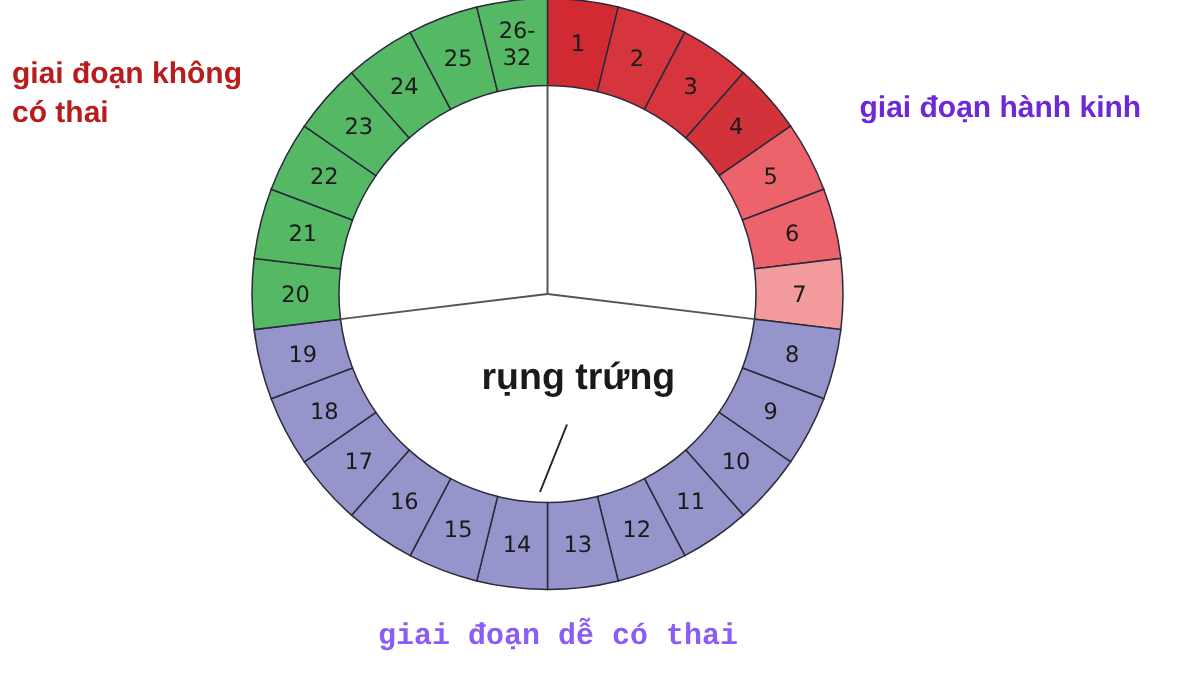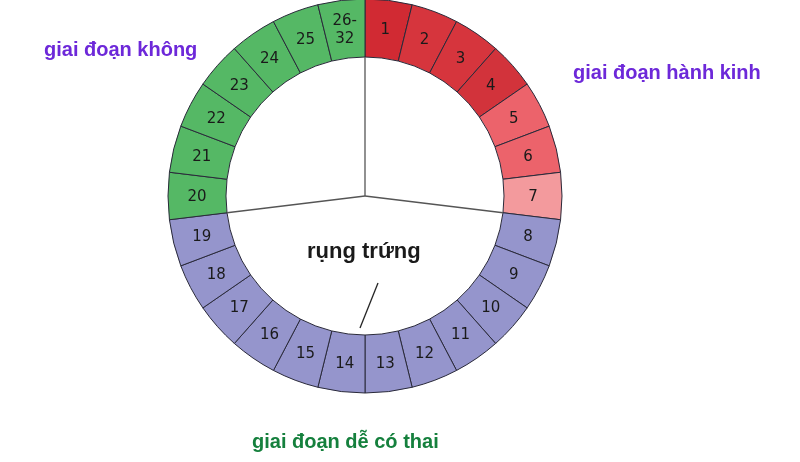--- a/index.html
+++ b/index.html
@@ -1,22 +1,22 @@
 <!DOCTYPE html>
 <html><head>
 <meta charset="utf-8">
 <style>
   html, body { margin: 0; padding: 0; background: #ffffff; }
   body { width: 800px; height: 462px; position: relative; overflow: hidden; font-family: "DejaVu Sans", sans-serif; }
   #wheel { position: absolute; left: 0; top: 0; }
   .phase-label { position: absolute; font-family: "Liberation Sans", sans-serif; font-weight: bold; font-size: 20px; line-height: 26px; white-space: nowrap; }
-  .lbl-nonfertile { left: 8px; top: 36px; color: #6d28d9; margin-left: 36px; }
+  .lbl-nonfertile { left: 8px; top: 36px; color: #b91c1c; }
   .lbl-menstrual { left: 573px; top: 59px; color: #6d28d9; }
-  .lbl-fertile { left: 252px; top: 428px; color: #15803d; }
-  .lbl-ovulation { left: 307px; top: 238px; color: #1a1a1a; font-size: 22px; }
+  .lbl-fertile { left: 252px; top: 412px; color: #8b5cf6; font-family: Liberation Mono, monospace; }
+  .lbl-ovulation { left: 321px; top: 238px; color: #1a1a1a; font-size: 25px; }
   .seg-text { font-family: "DejaVu Sans", sans-serif; font-size: 15px; fill: #1a1a1a; }
 </style>
 </head>
 <body>
 
 <svg id="wheel" width="800" height="462" viewBox="0 0 800 462" xmlns="http://www.w3.org/2000/svg">
   <g id="segments">
       <path d="M365,-1 A197,197 0 0 1 412.14518586464885,4.724461967067754 L398.2648773359705,61.03908737777877 A139,139 0 0 0 365,57 Z" fill="#d12a33" stroke="#2a2a3a" stroke-width="1"></path>
       <text class="seg-text" text-anchor="middle"><tspan x="385.2501622828943" y="34.22490915152693">1</tspan></text>
       <path d="M412.14518586464885,4.724461967067754 A197,197 0 0 1 456.5504648926224,21.565162946317656 L429.59652091408384,72.92161243420382 A139,139 0 0 0 398.2648773359705,61.03908737777877 Z" fill="#d6353d" stroke="#2a2a3a" stroke-width="1"></path>
@@ -73,16 +73,17 @@
   <g id="dividers">
       <line x1="365" y1="196" x2="365" y2="57" stroke="#555" stroke-width="1.3"></line>
       <line x1="365" y1="196" x2="502.9865334996295" y2="212.75459855548993" stroke="#555" stroke-width="1.3"></line>
       <line x1="365" y1="196" x2="227.01346650037047" y2="212.75459855548985" stroke="#555" stroke-width="1.3"></line>
     </g>
   <line id="ovu-pointer" stroke="#222" stroke-width="1.3" x1="378" y1="283" x2="360" y2="328"></line>
 </svg>
 
 <div class="phase-label lbl-nonfertile">
   <div>giai đoạn không</div>
+  <div>có thai</div>
 </div>
 <div class="phase-label lbl-menstrual">giai đoạn hành kinh</div>
 <div class="phase-label lbl-ovulation">rụng trứng</div>
 <div class="phase-label lbl-fertile">giai đoạn dễ có thai</div>
 
 </body></html>

